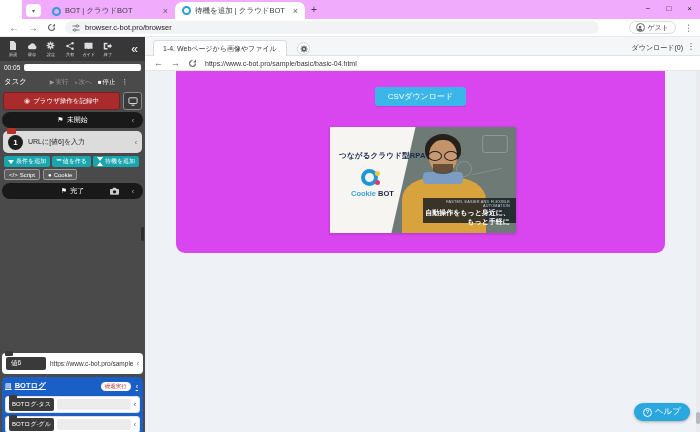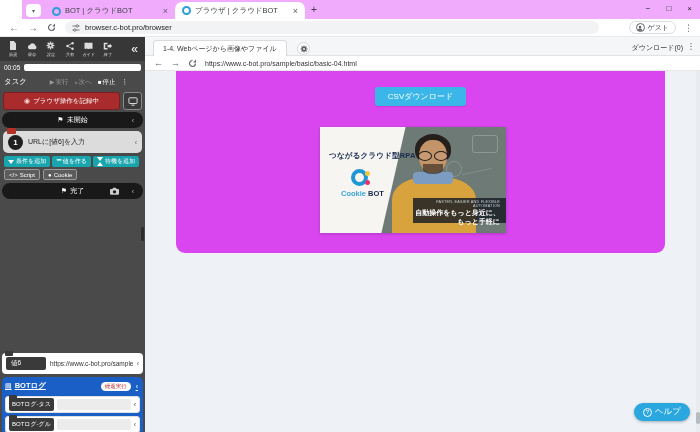--- a/index.html
+++ b/index.html
@@ -81,21 +81,21 @@
   .itabs{position:absolute;left:145px;top:37px;right:0;height:19px;background:#f4f6f7;border-bottom:1px solid #e0e3e5;}
   .itab{position:absolute;left:8px;top:3px;height:17px;background:#fff;border:1px solid #d8dbde;border-bottom:none;border-radius:4px 4px 0 0;display:flex;align-items:center;padding:0 9px;font-size:7px;color:#333;}
   .gearbtn{position:absolute;left:152px;top:5px;width:13px;height:13px;border-radius:50%;background:#fff;border:1px solid #d4d7da;display:flex;align-items:center;justify-content:center;}
   .dl{position:absolute;right:17px;top:6px;font-size:7px;color:#333;}
   .ikebab{position:absolute;right:5px;top:5px;color:#333;font-size:8px;}
   .ibar{position:absolute;left:145px;top:56px;right:0;height:15px;background:#fff;border-bottom:1px solid #e6e6e6;display:flex;align-items:center;gap:8px;padding-left:9px;color:#5f6368;font-size:9px;}
   .iurl{font-size:7px;color:#333;}
   .vp{position:absolute;left:145px;top:71px;right:0;bottom:0;background:#eef2f7;}
   .page{position:absolute;left:31px;top:0;width:489px;height:182px;background:#d946ef;border-radius:0 0 9px 9px;}
   .csv{position:absolute;left:199px;top:16px;width:91px;height:19px;background:#3ab6e8;border-radius:3px;color:#fff;font-size:8px;display:flex;align-items:center;justify-content:center;box-shadow:0 1px 1px rgba(0,0,0,.12);}
-  .banner{position:absolute;left:144px;top:56px;width:186px;height:106px;background:#6e7a75;overflow:hidden;box-shadow:0 1px 3px rgba(0,0,0,.2);text-decoration:underline;}
+  .banner{position:absolute;left:154px;top:56px;width:186px;height:106px;background:#6e7a75;overflow:hidden;box-shadow:0 1px 3px rgba(0,0,0,.2);text-decoration:underline;}
   .chalk1{position:absolute;right:8px;top:8px;width:26px;height:18px;border:1px solid rgba(255,255,255,.22);border-radius:3px;}
   .chalk2{position:absolute;right:44px;top:34px;width:16px;height:16px;border:1px solid rgba(255,255,255,.18);border-radius:50%;}
   .chalk3{position:absolute;right:14px;top:44px;width:30px;height:1px;background:rgba(255,255,255,.2);transform:rotate(-12deg);}
   .hair{position:absolute;left:95px;top:7px;width:36px;height:30px;background:#26201c;border-radius:50% 50% 42% 42%;}
   .face{position:absolute;left:99px;top:13px;width:28px;height:33px;background:#c3936a;border-radius:46%;}
   .glasses{position:absolute;left:98px;top:24px;width:30px;height:10px;display:flex;gap:2px;}
   .glasses i{flex:1;border:1.5px solid #23211e;border-radius:50%;background:rgba(255,255,255,.07);}
   .beard{position:absolute;left:103px;top:37px;width:20px;height:10px;background:rgba(44,33,26,.6);border-radius:0 0 45% 45%;}
   .collar{position:absolute;left:93px;top:45px;width:40px;height:12px;background:#7d9cc2;border-radius:4px;}
   .sweater{position:absolute;left:72px;top:50px;width:84px;height:56px;background:#d8a23c;border-radius:40% 40% 0 0;}
@@ -124,21 +124,21 @@
     <div class="tsearch">
         <span>▾</span>
       </div>
     <div class="ctab">
       <span class="fav"></span>
       <span class="ttl">BOT | クラウドBOT</span>
       <span class="x">×</span>
     </div>
     <div class="ctab active">
       <span class="fav"></span>
-      <span class="ttl">ブラウザ | クラウドBOT</span>
+      <span class="ttl">待機を追加 | クラウドBOT</span>
       <span class="x">×</span>
     </div>
     <div class="newtab">+</div>
     <div class="wctrl">
       <span>−</span>
       <span>□</span>
       <span>×</span>
     </div>
   </div>
 

